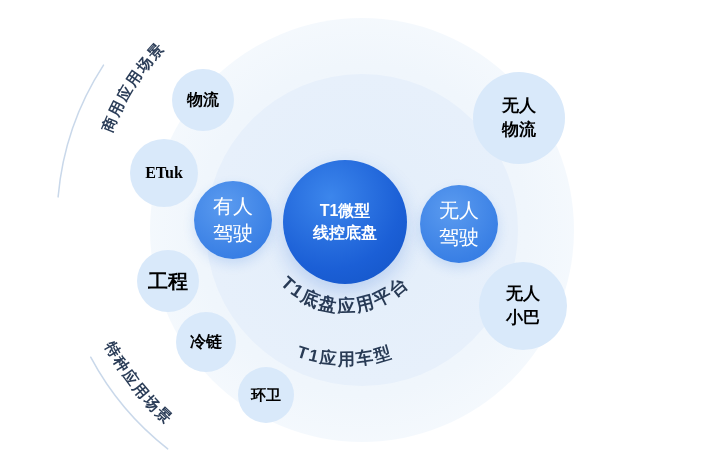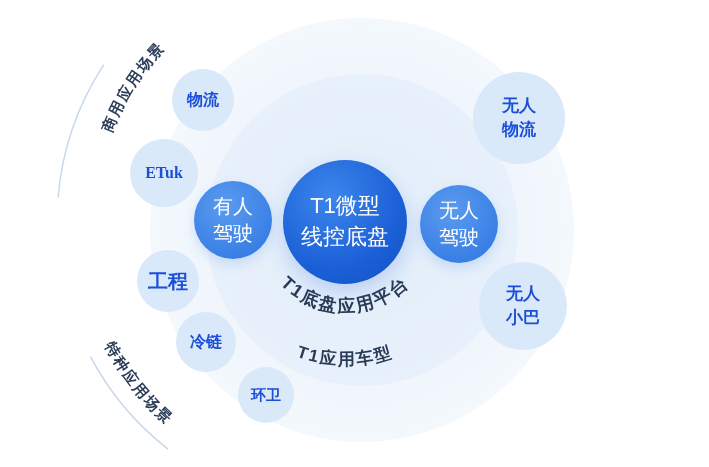--- a/index.html
+++ b/index.html
@@ -38,36 +38,36 @@
     position:absolute; border-radius:50%;
     display:flex; align-items:center; justify-content:center;
     text-align:center; transform:translate(-50%,-50%);
     white-space:pre-line;
   }
   .node span { white-space:pre-line; }
 
   .center-node {
     left:345px; top:222px; width:124px; height:124px;
     background:radial-gradient(circle at 38% 30%, #3c86ec 0%, #1b5fd6 62%, #1253c4 100%);
-    color:#ffffff; font-size:22px; font-weight:400; line-height:1.4;
+    color:#ffffff; font-size:16px; font-weight:700; line-height:1.4;
     box-shadow:0 8px 20px rgba(27,95,214,0.22);
   }
 
   .driver {
     width:78px; height:78px;
     background:radial-gradient(circle at 40% 32%, #5b9bef 0%, #3a80e5 70%, #2f76e0 100%);
     color:#ffffff; font-size:20px; font-weight:400; line-height:1.35;
     box-shadow:0 5px 12px rgba(47,118,224,0.18);
   }
   .driver-manned   { left:233px; top:220px; }
   .driver-unmanned { left:459px; top:224px; }
 
   .satellite {
     background:#d9e9fa;
-    color:#1d4ed8; font-weight:700;
+    color:#000000; font-weight:700;
   }
   .sat-logistics   { left:203px; top:100px;  width:62px; height:62px; font-size:16px; }
   .sat-etuk        { left:164px; top:173px;  width:68px; height:68px; font-size:16px;font-family:Liberation Serif, serif; }
   .sat-engineering { left:168px; top:281px;  width:62px; height:62px; font-size:20px; }
   .sat-cold        { left:206px; top:342px;  width:60px; height:60px; font-size:16px;font-family:Liberation Serif, serif; }
   .sat-sanitation  { left:266px; top:395px;  width:56px; height:56px; font-size:15px; }
   .sat-unmanned-logistics { left:519px; top:118px; width:92px; height:92px; font-size:17px; line-height:1.4; }
   .sat-unmanned-minibus   { left:523px; top:306px; width:88px; height:88px; font-size:17px; line-height:1.4; }
 </style>
 </head>

